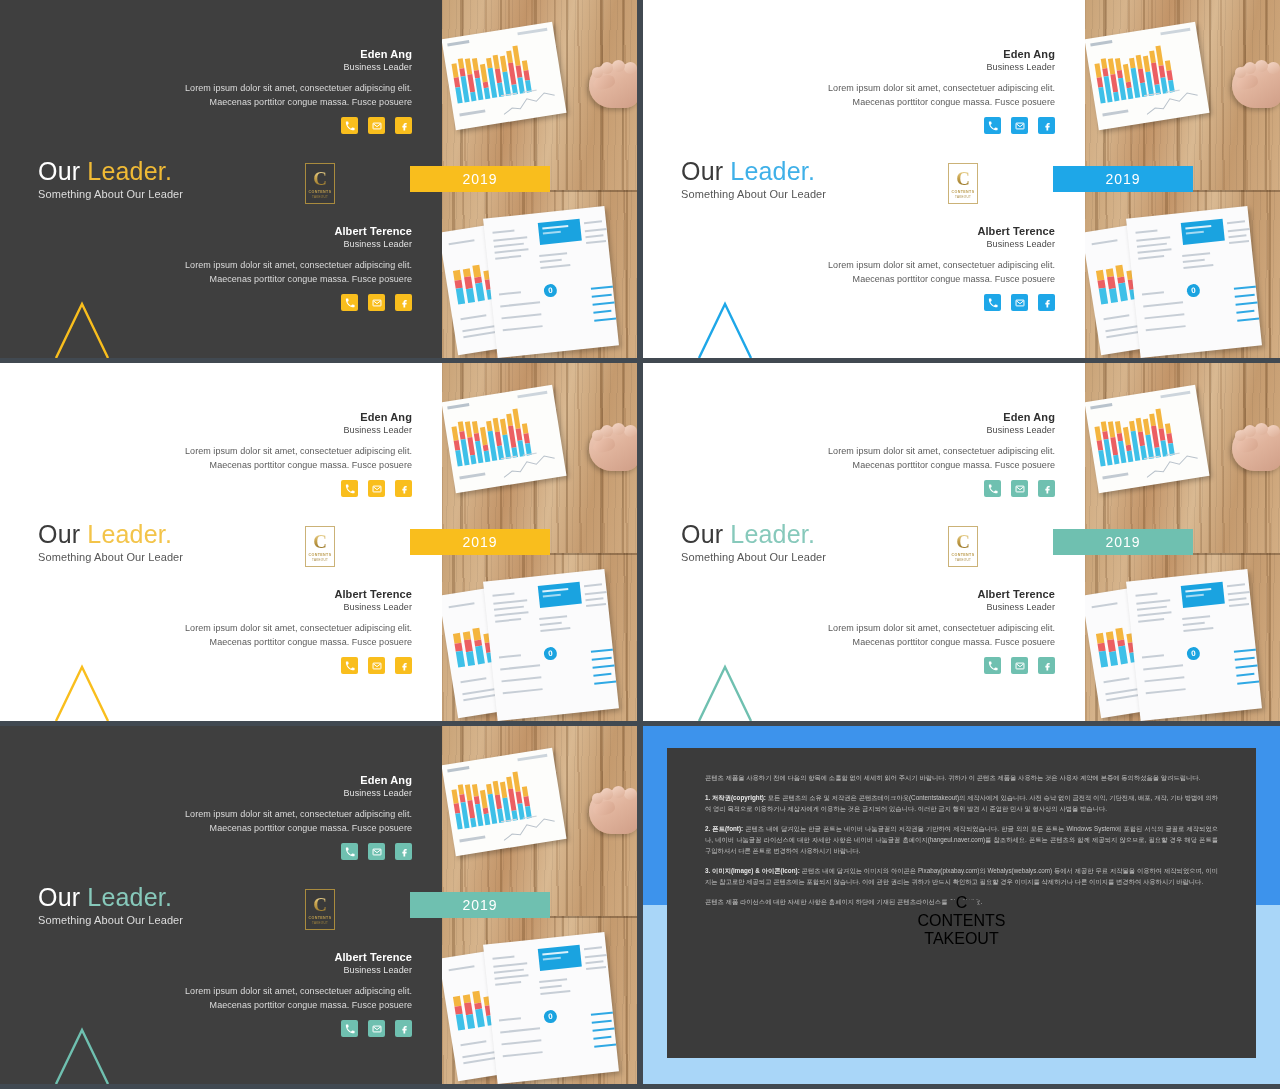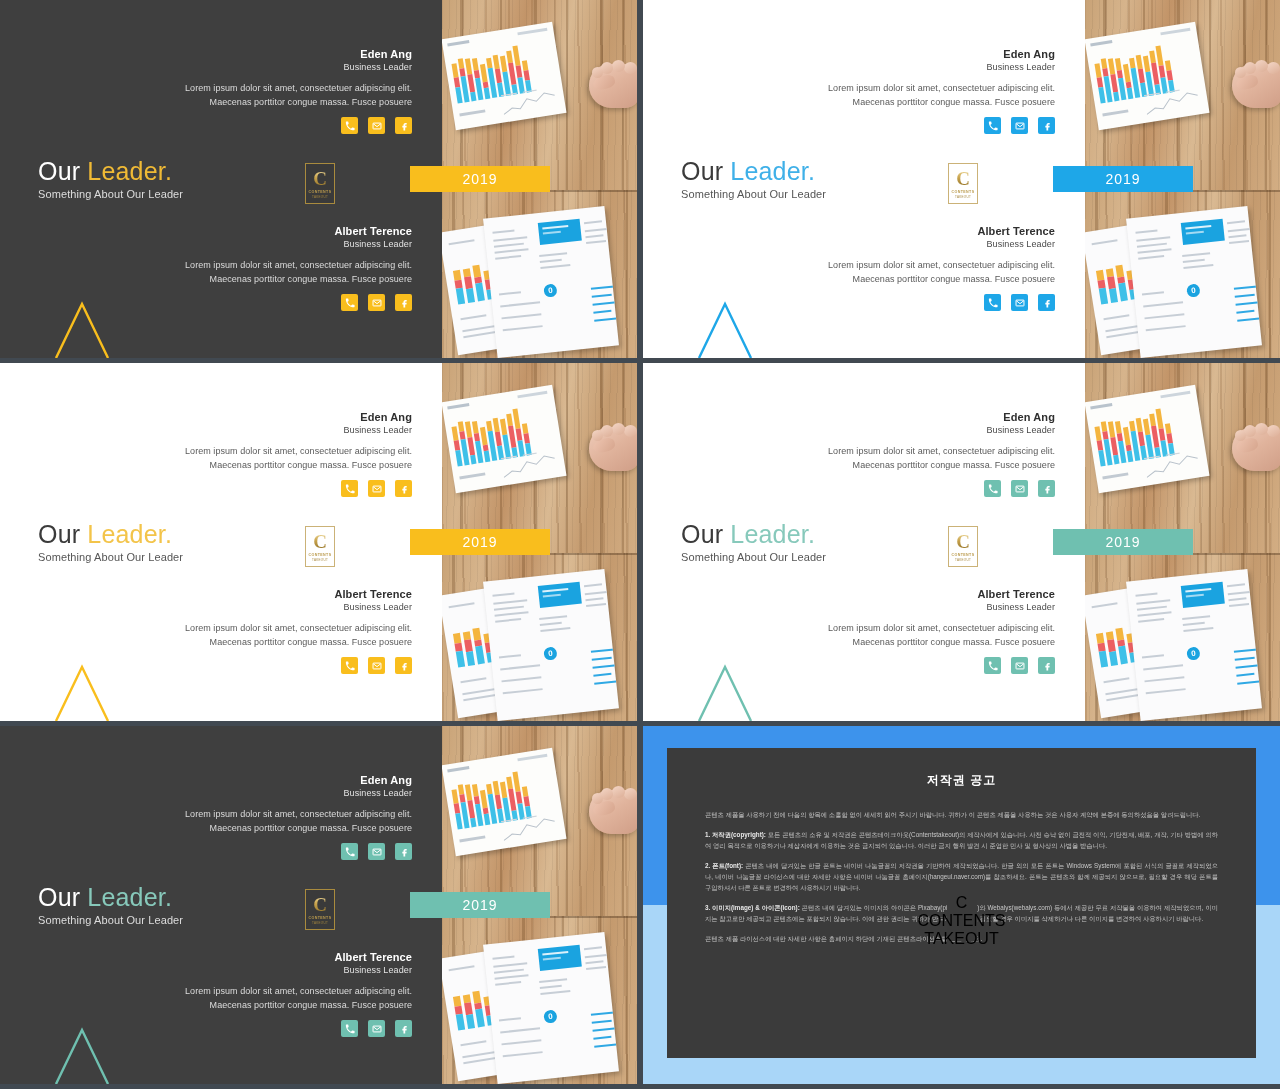--- a/index.html
+++ b/index.html
@@ -1439,21 +1439,20 @@
           <span class="bigC">C</span>
           <span class="lw1">CONTENTS</span>
           <span class="lw2">TAKEOUT</span>
         </div>
       </div>
     </div>
     </div>
     <div class="cell">
       <div class="copy-slide">
         <div class="copy-inner">
-          <div class="copy-title">저작권 공고</div>
           <div class="copy-p">콘텐츠 제품을 사용하기 전에 다음의 항목에 소홀함 없이 세세히 읽어 주시기 바랍니다. 귀하가 이 콘텐츠 제품을 사용하는 것은 사용자 계약에 본증에 동의하셨음을 알려드립니다.</div>
           <div class="copy-p"><b>1. 저작권(copyright):</b><span> 모든 콘텐츠의 소유 및 저작권은 콘텐츠테이크아웃(Contentstakeout)의 제작사에게 있습니다. 사전 승낙 없이 금전적 이익, 기단전재, 배포, 개작, 기타 방법에 의하여 영리 목적으로 이용하거나 제삼자에게 이용하는 것은 금지되어 있습니다. 이러한 금지 행위 발견 시 준엄한 민사 및 형사상의 사법을 받습니다.</span></div>
           <div class="copy-p"><b>2. 폰트(font):</b><span> 콘텐츠 내에 담겨있는 한글 폰트는 네이버 나눔글꼴의 저작권을 기반하여 제작되었습니다. 한글 외의 모든 폰트는 Windows System에 포함된 서식의 글꼴로 제작되었으나, 네이버 나눔글꼴 라이선스에 대한 자세한 사항은 네이버 나눔글꼴 홈페이지(hangeul.naver.com)를 참조하세요. 폰트는 콘텐츠와 함께 제공되지 않으므로, 필요할 경우 해당 폰트를 구입하셔서 다른 폰트로 변경하여 사용하시기 바랍니다.</span></div>
           <div class="copy-p"><b>3. 이미지(image) &amp; 아이콘(icon):</b><span> 콘텐츠 내에 담겨있는 이미지와 아이콘은 Pixabay(pixabay.com)와 Webalys(webalys.com) 등에서 제공한 무료 저작물을 이용하여 제작되었으며, 이미지는 참고로만 제공되고 콘텐츠에는 포함되지 않습니다. 이에 관한 권리는 귀하가 반드시 확인하고 필요할 경우 이미지를 삭제하거나 다른 이미지를 변경하여 사용하시기 바랍니다.</span></div>
           <div class="copy-p">콘텐츠 제품 라이선스에 대한 자세한 사항은 홈페이지 하단에 기재된 콘텐츠라이선스를 참조하세요.</div>
           <div class="copy-logo">
             <div class="frame" style="border-color:#a98b3e;background:#3a3a3a;height:100%;display:flex;flex-direction:column;align-items:center;justify-content:center;">
               <span class="bigC">C</span>
               <span class="lw1">CONTENTS</span>
               <span class="lw2">TAKEOUT</span>

